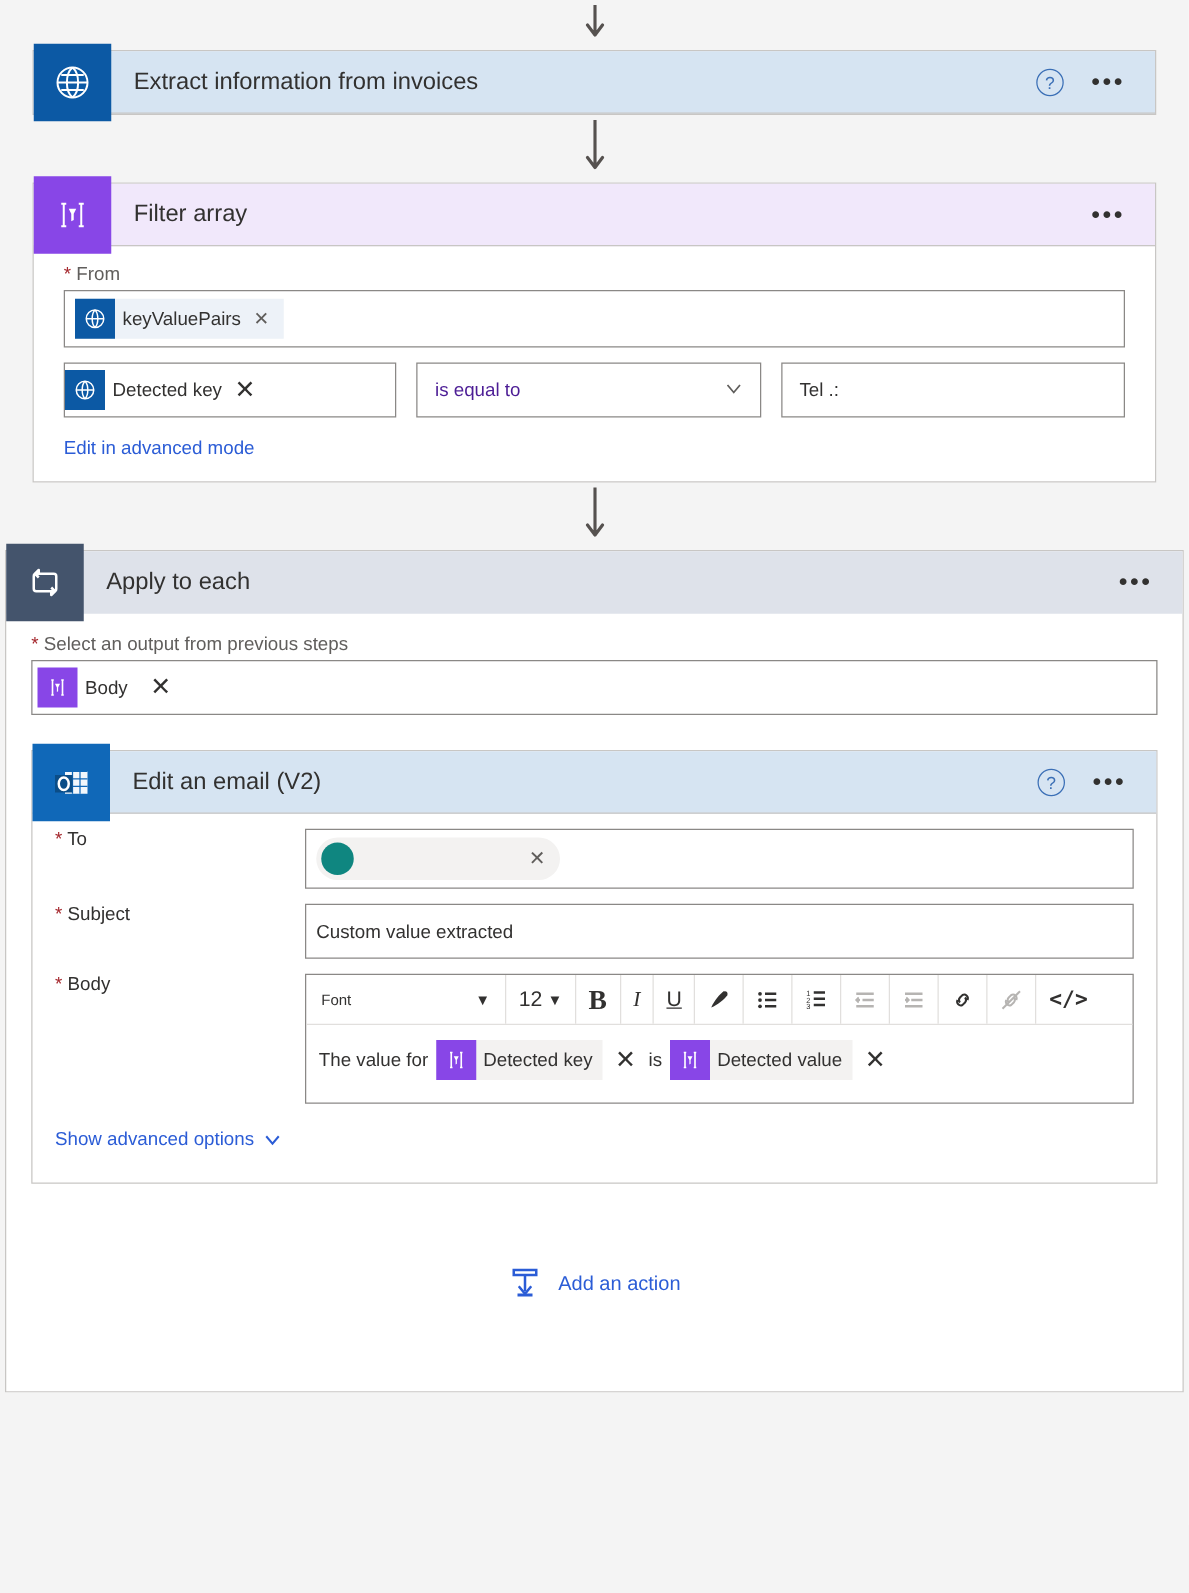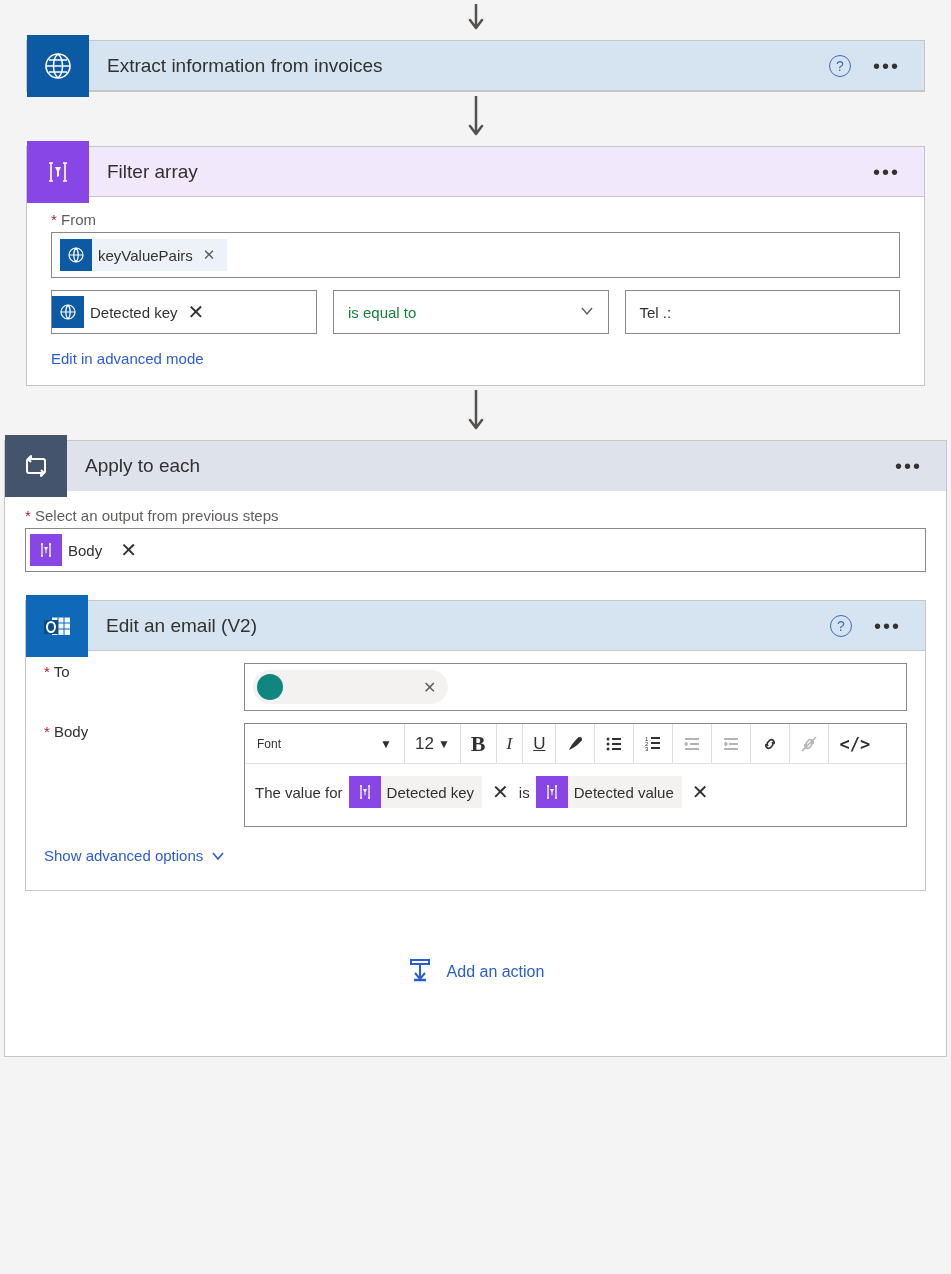--- a/index.html
+++ b/index.html
@@ -118,21 +118,21 @@
   .token-x { font-size: 15px; color:#605e5c; padding: 0 4px; cursor:pointer; }
 
   
   .cond-row { display:flex; gap:16px; margin-top:12px; }
   .cond-cell-left {
     border:1px solid #8a8886; display:flex; align-items:center; height:44px;
     padding: 0 8px 0 0; flex: 0 0 266px; gap:6px;
   }
   .cond-select {
     border:1px solid #8a8886; height:44px; flex:1; display:flex; align-items:center; justify-content:space-between;
-    padding: 0 14px; color:#15803d;
+    padding: 0 14px; color:#4c1d95;
   }
   .cond-select .chev { font-size:14px; color:#605e5c; }
   .cond-value {
     border:1px solid #8a8886; height:44px; flex:1; display:flex; align-items:center; padding:0 14px;
   }
 
   
   .link { color:#2b5cd6; font-size:15px; cursor:pointer; display:inline-flex; align-items:center; gap:8px; }
 
   
@@ -356,20 +356,28 @@
             <div class="input-box">
               <span class="to-pill">
                 <span class="avatar"></span>
                 <span style="width:120px;"></span>
                 <span class="pill-x">✕</span>
               </span>
             </div>
           </div>
         </div>
 
+        <div class="form-row">
+          <div class="fl"><span class="star">*</span> <span>Subject</span></div>
+          <div class="fv">
+            <div class="input-box">
+              <span>Custom value extracted</span>
+            </div>
+          </div>
+        </div>
 
         <div class="form-row" style="padding-bottom:0;">
           <div class="fl"><span class="star">*</span> <span>Body</span></div>
           <div class="fv">
             <div class="rte">
               <div class="rte-toolbar">
                 <div class="rte-btn font">
                   <span>Font</span>
                     <span>▼</span>
                 </div>

